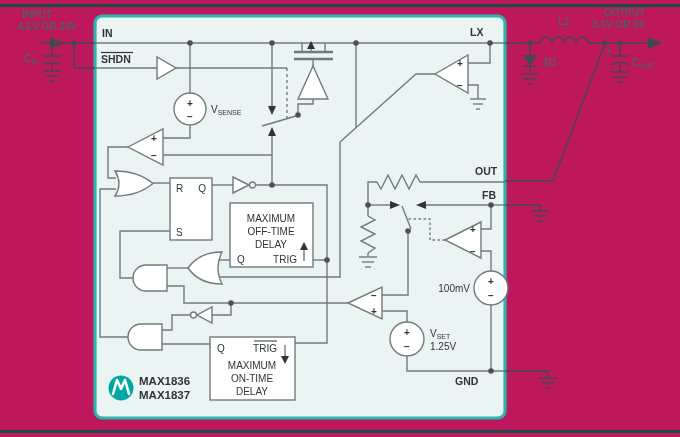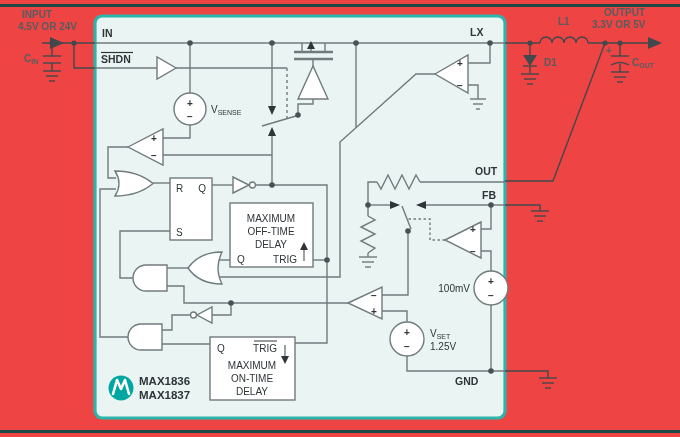--- a/index.html
+++ b/index.html
@@ -1,16 +1,16 @@
 <!DOCTYPE html>
 <html><head>
 <meta charset="utf-8">
 <style>
   html,body{margin:0;padding:0;background:#000;}
-  .stage{position:relative;width:680px;height:437px;background:#ef4444;overflow:hidden;
+  .stage{position:relative;width:680px;height:437px;background:#be185d;overflow:hidden;
          font-family:"Liberation Sans", sans-serif;}
   svg{display:block}
   text{font-family:"Liberation Sans", sans-serif;fill:#2E3437;}
   .pin{font-size:10.5px;font-weight:bold;}
   .blk{font-size:10px;}
   .sgn{font-size:10px;font-weight:bold;}
   .sub{font-size:7px;}
   .lbl{font-size:10px;}
   .ext{fill:#575D5F;font-size:10px;font-weight:bold;}
   .pn{font-size:11.5px;font-weight:bold;}

